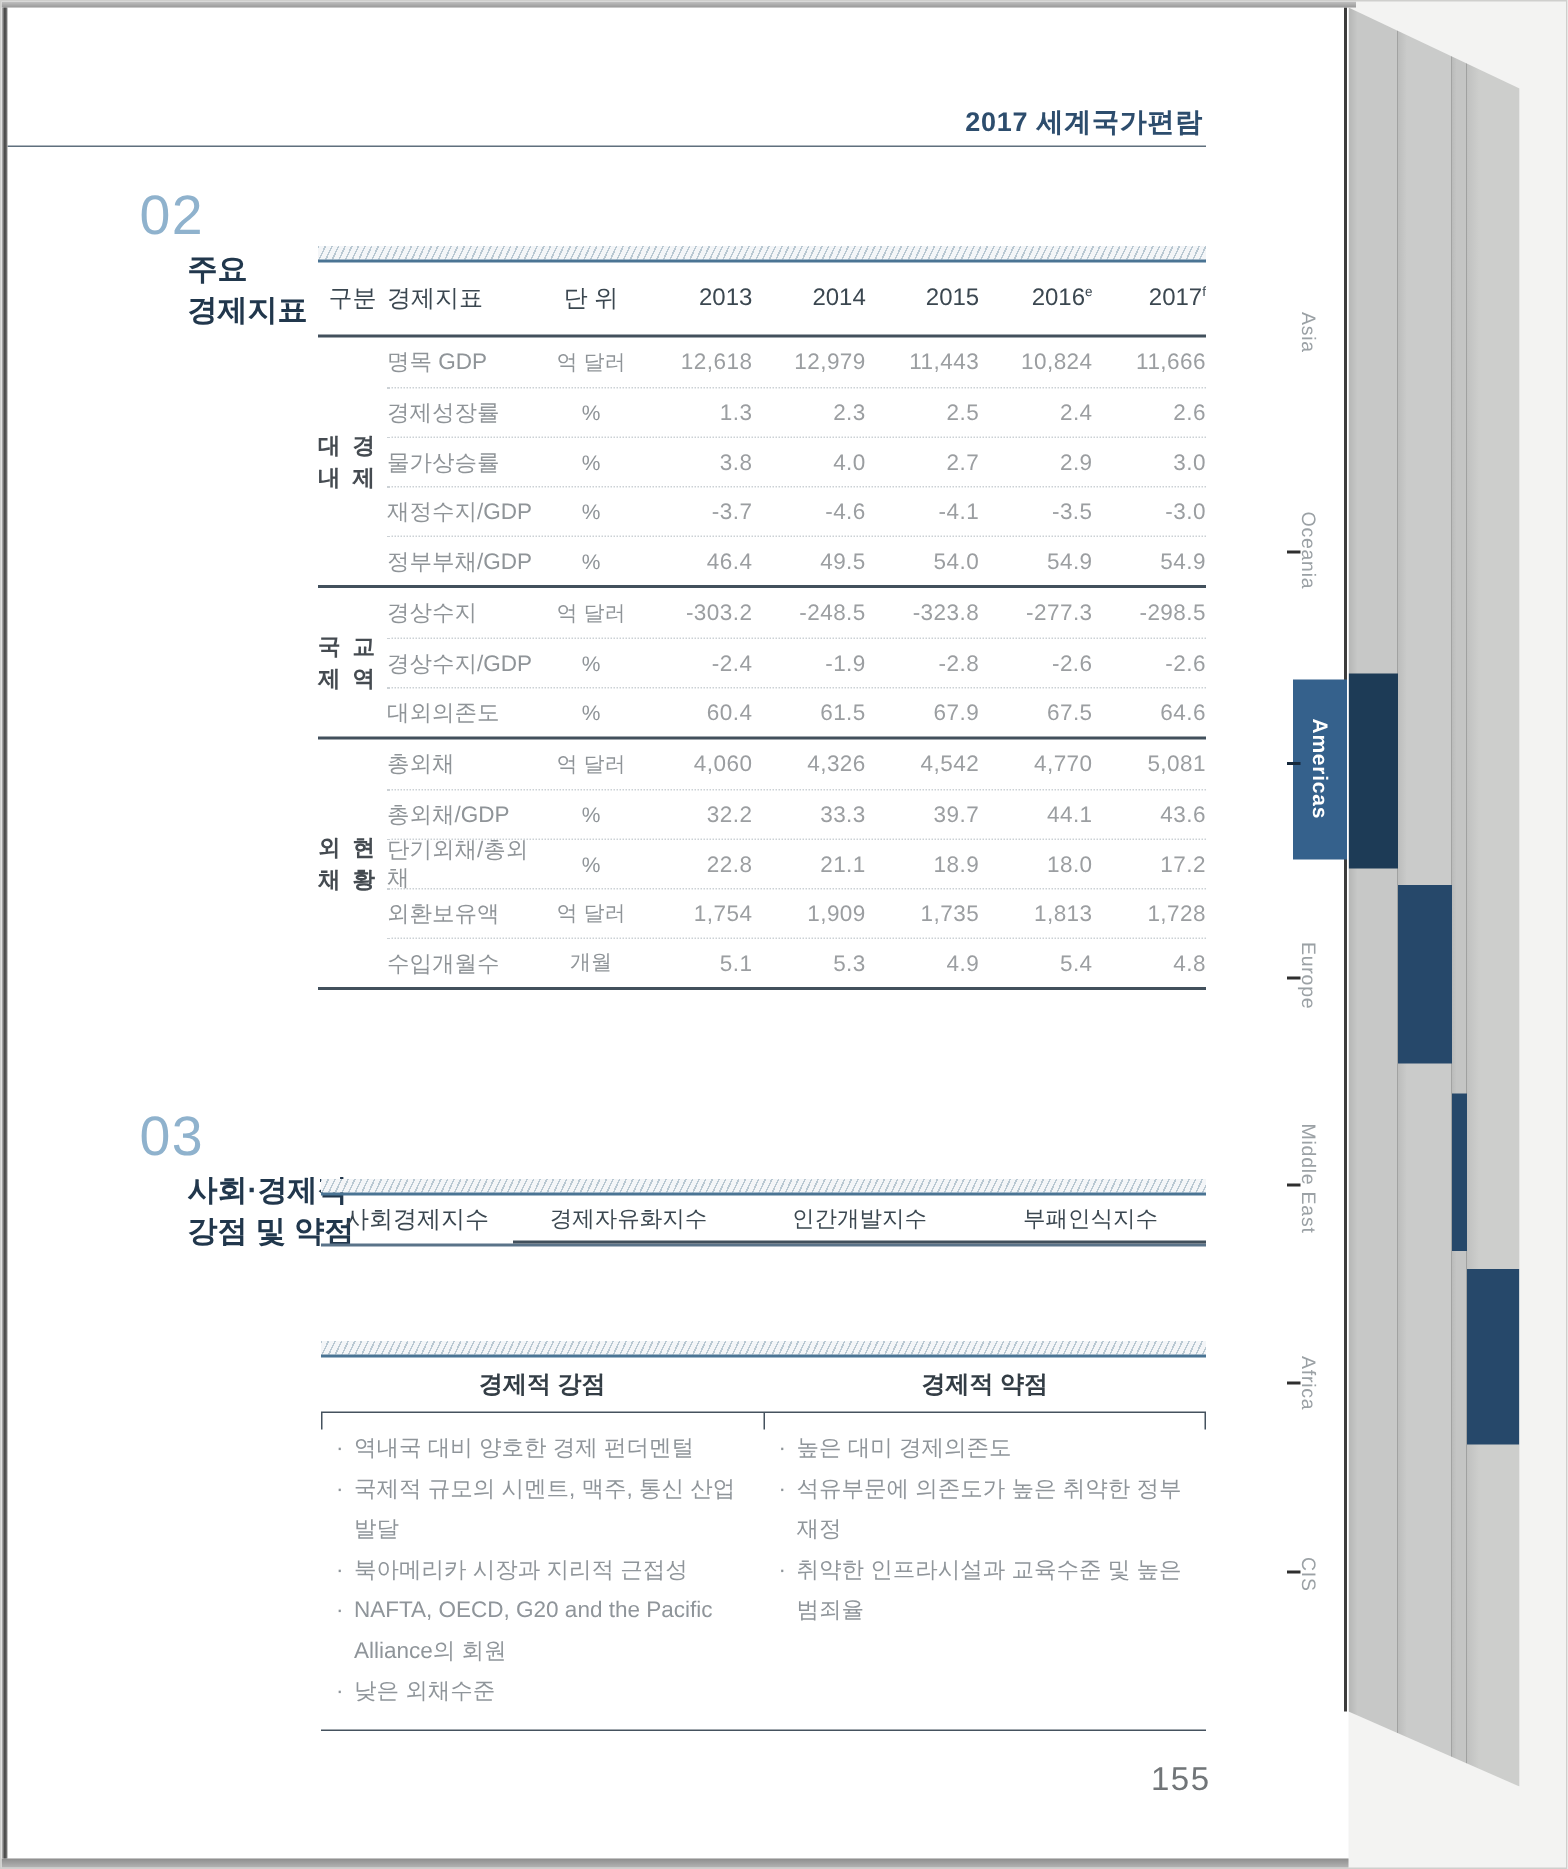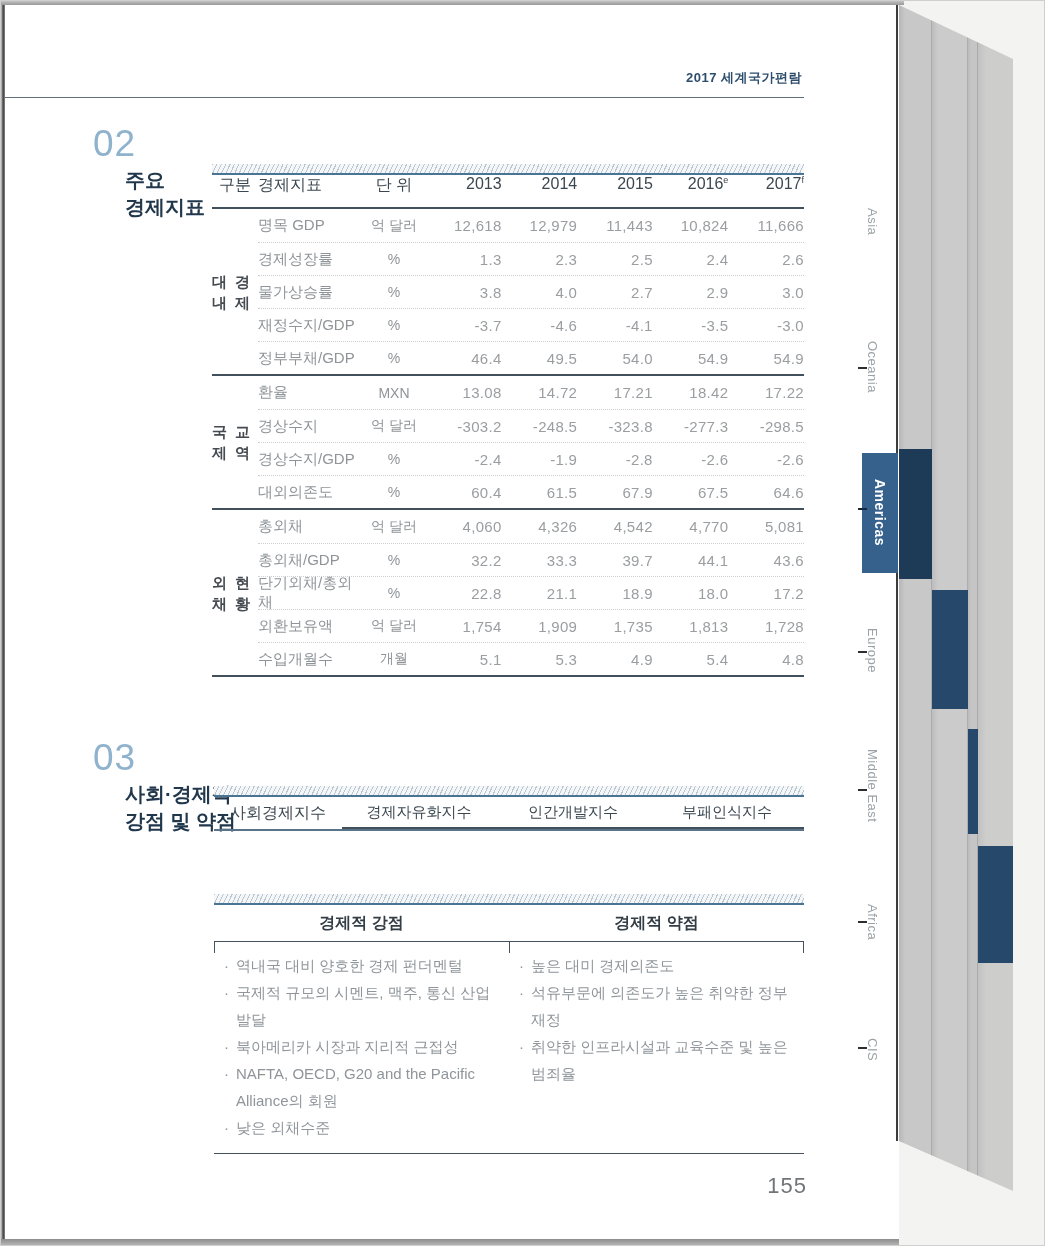--- a/index.html
+++ b/index.html
@@ -28,36 +28,36 @@
   .blk-africa{left:79px;width:35px;top:845px;height:117px;background:#26486a;}
 
   .side-label{position:absolute;left:864px;writing-mode:vertical-rl;color:#9ba1a5;font-size:13px;letter-spacing:.5px;white-space:nowrap;}
   .side-tick{position:absolute;left:857px;width:9px;height:2px;background:#2e2e2e;}
   .tab-americas{position:absolute;left:861px;top:452px;width:36px;height:120px;background:#35618c;
     display:flex;align-items:center;justify-content:center;writing-mode:vertical-rl;
     color:#ffffff;font-weight:700;font-size:14px;letter-spacing:.5px;z-index:3;}
   .tab-americas .side-tick{left:-4px;background:#16293c;top:55px;}
 
   
-  .book-title{position:absolute;top:68px;right:242px;font-size:13px;font-weight:700;color:#2d4d6d;letter-spacing:.5px;}
+  .book-title{position:absolute;top:68px;right:242px;font-size:18px;font-weight:700;color:#2d4d6d;letter-spacing:.5px;}
   .header-rule{position:absolute;left:4px;top:96px;width:799px;height:1px;background:#5f6f7d;}
   .page-number{position:absolute;left:726px;top:1172px;width:80px;text-align:right;font-size:22px;color:#717578;letter-spacing:1px;}
 
   
   .sec-num{position:absolute;left:92px;font-size:37px;font-weight:300;color:#8fb2cd;letter-spacing:1px;}
   .sec-title{position:absolute;left:92px;font-size:20px;font-weight:700;color:#21374c;line-height:27px;white-space:nowrap;margin-left:32px;}
   #sec2-num{top:122px;} #sec2-title{top:166px;}
   #sec3-num{top:736px;} #sec3-title{top:780px;}
 
   
   .hatch{height:11px;background:repeating-linear-gradient(115deg,#b9c8d2 0 1px,#f4f6f8 1px 4px);border-bottom:2px solid #4a7494;}
 
   
   #table1{position:absolute;left:211px;top:163px;width:592px;}
-  .t1-hrow{display:flex;align-items:flex-start;height:34px;border-bottom:2px solid #42505c;color:#3b4750;font-size:16px;}
+  .t1-hrow{display:flex;align-items:center;height:50px;border-bottom:2px solid #42505c;color:#3b4750;font-size:16px;}
   .c-group{width:46px;text-align:center;}
   .c-label{width:104px;}
   .c-unit{width:64px;text-align:center;}
   .c-val{flex:1;text-align:right;}
   .t1-hrow sup{font-size:9px;color:#3b4750;}
   .t1-group{display:flex;border-bottom:2px solid #42505c;}
   .g-cell{width:46px;display:flex;flex-direction:row;align-items:center;justify-content:center;
     color:#454b51;font-weight:700;font-size:15px;line-height:21px;}
   .g-rows{flex:1;}
   .t1-row{display:flex;align-items:center;height:33px;font-size:15px;color:#8f9498;}
@@ -168,29 +168,20 @@
             </div>
           </div>
         </div>
         <div class="t1-group">
           <div class="g-cell">
             <div>국제</div>
             <div>교역</div>
           </div>
           <div class="g-rows">
             <div class="t1-row">
-              <div class="c-label">환율</div>
-              <div class="c-unit">MXN</div>
-              <div class="c-val">13.08</div>
-              <div class="c-val">14.72</div>
-              <div class="c-val">17.21</div>
-              <div class="c-val">18.42</div>
-              <div class="c-val">17.22</div>
-            </div>
-            <div class="t1-row">
               <div class="c-label">경상수지</div>
               <div class="c-unit">억 달러</div>
               <div class="c-val">-303.2</div>
               <div class="c-val">-248.5</div>
               <div class="c-val">-323.8</div>
               <div class="c-val">-277.3</div>
               <div class="c-val">-298.5</div>
             </div>
             <div class="t1-row">
               <div class="c-label">경상수지/GDP</div>

